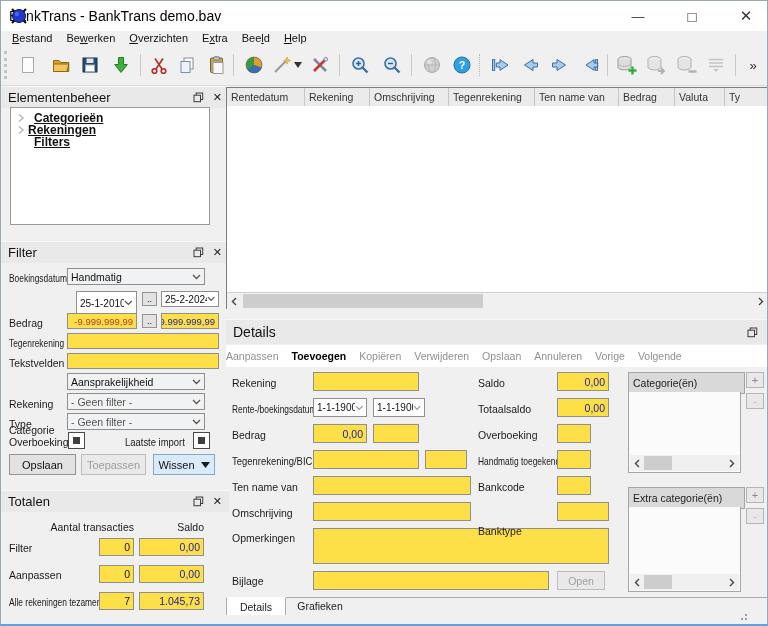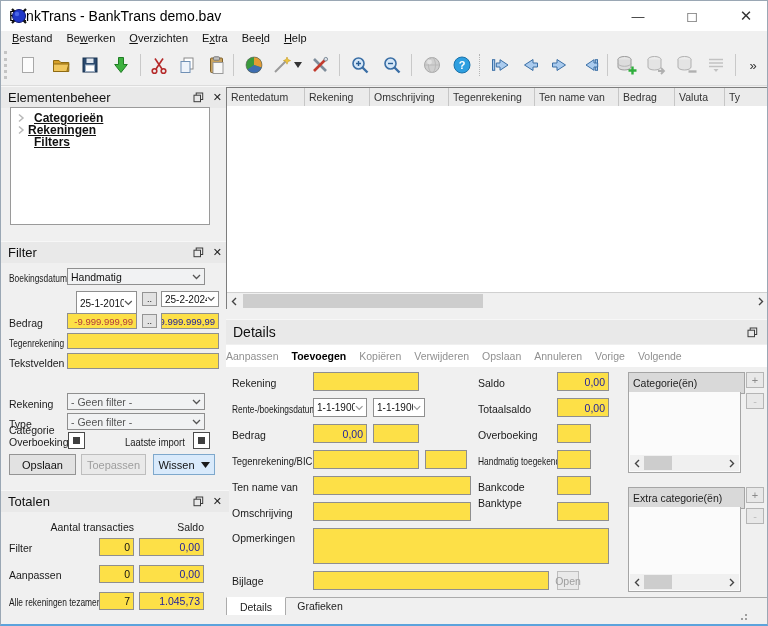--- a/index.html
+++ b/index.html
@@ -321,20 +321,26 @@
   <div class="btn" style="left:141px;top:313px;width:15px;height:14px;font-size:9px;">..</div>
   <div class="in num clip" style="left:160px;top:312px;width:58px;height:16px;font-size:9.5px;">9.999.999,99</div>
 
   <span class="lbl sx" style="left:8px;top:336px;">Tegenrekening</span>
   <div class="in" style="left:66px;top:332px;width:152px;height:16px;"></div>
 
   <span class="lbl" style="left:8px;top:356px;">Tekstvelden</span>
   <div class="in" style="left:66px;top:352px;width:152px;height:16px;"></div>
 
   <span class="lbl" style="left:8px;top:376px;margin-top:47px;">Categorie</span>
+  <div class="combo" style="left:66px;top:372px;width:138px;height:17px;">
+    <span class="clip">Aansprakelijkheid</span>
+    <svg width="9" height="6" viewBox="0 0 9 6">
+        <polyline points="1,1 4.5,4.5 8,1" fill="none" stroke="#555" stroke-width="1.3"></polyline>
+      </svg>
+  </div>
 
   <span class="lbl" style="left:8px;top:397px;">Rekening</span>
   <div class="combo" style="left:66px;top:392px;width:138px;height:17px;">
     <span class="clip" style="color:#555;">- Geen filter -</span>
     <svg width="9" height="6" viewBox="0 0 9 6">
         <polyline points="1,1 4.5,4.5 8,1" fill="none" stroke="#555" stroke-width="1.3"></polyline>
       </svg>
   </div>
 
   <span class="lbl" style="left:8px;top:417px;">Type</span>
@@ -470,38 +476,38 @@
   <div class="in" style="left:312px;top:475px;width:158px;height:19px;"></div>
 
   <span class="lbl" style="left:231px;top:506px;">Omschrijving</span>
   <div class="in" style="left:312px;top:501px;width:158px;height:19px;"></div>
 
   <span class="lbl" style="left:231px;top:531px;">Opmerkingen</span>
   <div class="in" style="left:312px;top:527px;width:296px;height:36px;align-items:flex-start;"></div>
 
   <span class="lbl" style="left:231px;top:574px;">Bijlage</span>
   <div class="in" style="left:312px;top:570px;width:236px;height:19px;"></div>
-  <div class="btn dis" style="left:556px;top:570px;width:22px;height:19px;font-size:10.5px;">Open</div>
+  <div class="btn dis" style="left:556px;top:570px;width:48px;height:19px;font-size:10.5px;">Open</div>
 
   <span class="lbl" style="left:477px;top:376px;">Saldo</span>
   <div class="in num" style="left:556px;top:371px;width:52px;height:19px;">0,00</div>
 
   <span class="lbl" style="left:477px;top:402px;">Totaalsaldo</span>
   <div class="in num" style="left:556px;top:397px;width:52px;height:19px;">0,00</div>
 
   <span class="lbl" style="left:477px;top:428px;">Overboeking</span>
   <div class="in" style="left:556px;top:423px;width:34px;height:19px;"></div>
 
   <span class="lbl sx" style="left:477px;top:454px;">Handmatig toegekend</span>
   <div class="in" style="left:556px;top:449px;width:34px;height:19px;"></div>
 
   <span class="lbl" style="left:477px;top:480px;">Bankcode</span>
   <div class="in" style="left:556px;top:475px;width:34px;height:19px;"></div>
 
-  <span class="lbl" style="left:477px;top:496px;">Banktype</span>
+  <span class="lbl" style="left:477px;top:524px;">Banktype</span>
   <div class="in" style="left:556px;top:501px;width:52px;height:19px;"></div>
 
   <div class="cath" style="left:627px;top:371px;width:111px;height:20px;">Categorie(ën)</div>
   <div class="catbox" style="left:627px;top:391px;width:111px;height:80px;">
     <div class="hscroll" style="left:1px;bottom:1px;width:109px;height:16px;">
       <span class="sarrow">
         <svg width="7" height="9" viewBox="0 0 7 9">
             <polyline points="5,1 1.5,4.5 5,8" fill="none" stroke="#444" stroke-width="1.4"></polyline>
           </svg>
       </span>

